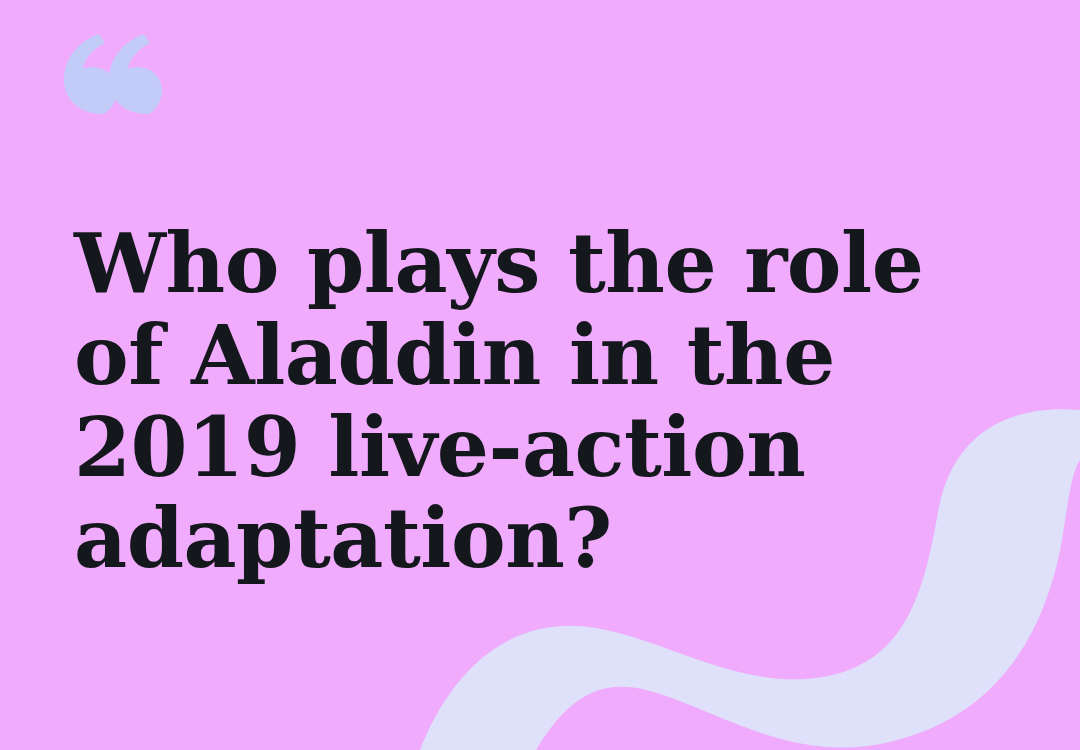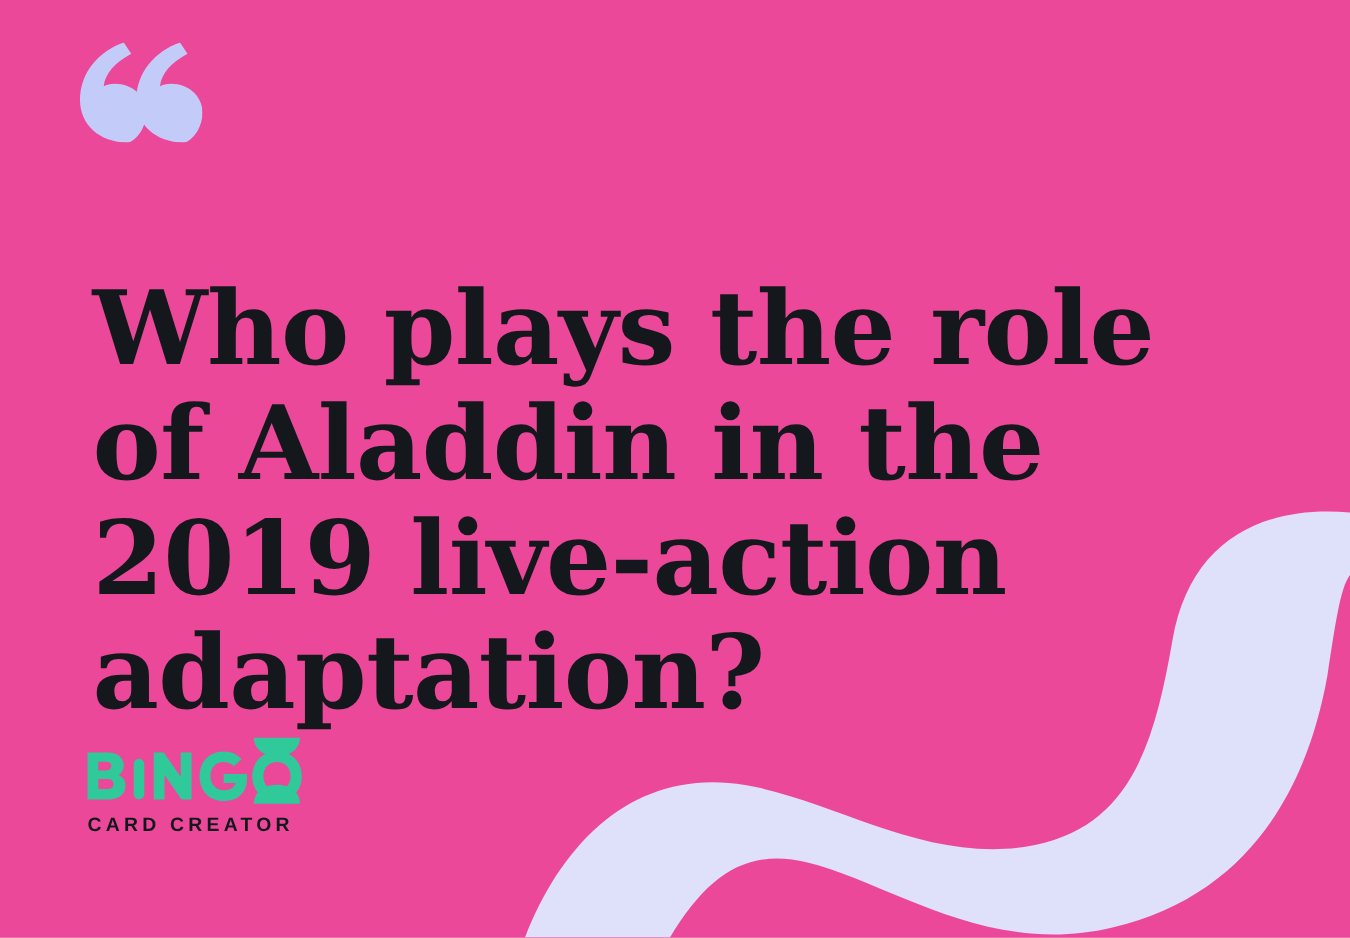--- a/index.html
+++ b/index.html
@@ -11,21 +11,21 @@
     height: 750px;
     background: #eef4fd;
     font-family: "Liberation Sans", sans-serif;
     overflow: hidden;
   }
 
   #card {
     position: relative;
     width: 1080px;
     height: 750px;
-    background: #ec4899;
+    background: #f0abfc;
     overflow: hidden;
   }
 
   
   #wave-decoration {
     position: absolute;
     left: 0;
     top: 0;
     width: 1080px;
     height: 750px;
@@ -100,42 +100,14 @@
              Z" fill="#dfe0fa"></path>
   </svg>
 
   <svg id="quote-mark" viewBox="0 0 100 80" aria-hidden="true">
     <path d="M40 80 C17 80 2 65 2 46 C2 24 17 7 37 0 L43 9 C30 16 22 25 21 35 C23 34 26 33 30 33 C44 33 55 43 55 56 C55 70 45 80 40 80 Z" fill="#c3cbf8"></path>
     <path d="M85 80 C62 80 47 65 47 46 C47 24 62 7 82 0 L88 9 C75 16 67 25 66 35 C68 34 71 33 75 33 C89 33 100 43 100 56 C100 70 90 80 85 80 Z" fill="#c3cbf8"></path>
   </svg>
 
   <h1 id="question-text">Who plays the role of Aladdin in the 2019 live-action adaptation?</h1>
 
-  <div id="logo">
-
-    <svg id="logo-wordmark" viewBox="0 0 176 54" height="54" aria-hidden="true">
-
-      <path d="M4 12 h16 c8 0 13 4.2 13 10.6 c0 3.4 -1.6 6 -4.3 7.4 c3.6 1.4 5.7 4.3 5.7 8.3 c0 6.8 -5.2 11.2 -13.6 11.2 H4 Z
-               M12.6 19.4 v6.9 h6.3 c2.6 0 4.1 -1.3 4.1 -3.5 c0 -2.1 -1.5 -3.4 -4.1 -3.4 Z
-               M12.6 33.1 v8 h7.4 c3 0 4.8 -1.5 4.8 -4 c0 -2.5 -1.8 -4 -4.8 -4 Z" fill="#2fc99a"></path>
-
-      <rect x="41" y="17" width="8.4" height="32.5" rx="4.2" fill="#2fc99a"></rect>
-
-      <path d="M57 12 h8 l13.6 19.6 V12 h8.6 v37.5 h-8 L65.6 29.9 v19.6 H57 Z" fill="#2fc99a"></path>
-
-      <path d="M113 11.2 c6 0 11 2.3 14.2 6.2 l-6.2 5.6 c-2 -2.3 -4.7 -3.5 -8 -3.5 c-6.3 0 -10.6 4.6 -10.6 11.3
-               c0 6.8 4.4 11.4 11 11.4 c4.6 0 8 -2.2 9.2 -5.8 h-9.7 v-7.1 h18.7 v4.3 c0 10.4 -7.6 17.2 -18.4 17.2
-               c-11.6 0 -19.6 -8.1 -19.6 -19.9 c0 -11.7 8 -19.7 19.4 -19.7 Z" fill="#2fc99a"></path>
-
-      <path d="M155.6 11.2 c11.6 0 19.8 8.1 19.8 19.8 c0 11.7 -8.2 19.8 -19.8 19.8 c-11.6 0 -19.8 -8.1 -19.8 -19.8
-               c0 -11.7 8.2 -19.8 19.8 -19.8 Z
-               M155.6 19.6 c-6.4 0 -10.9 4.7 -10.9 11.4 c0 6.8 4.5 11.4 10.9 11.4 c6.4 0 10.9 -4.6 10.9 -11.4
-               c0 -6.7 -4.5 -11.4 -10.9 -11.4 Z" fill="#2fc99a"></path>
-
-      <path d="M137 0 h37 c0 9.2 -8.3 15.2 -18.5 15.2 C145.3 15.2 137 9.2 137 0 Z" fill="#2fc99a"></path>
-
-      <path d="M137 54 h37 c0 -9.2 -8.3 -15.2 -18.5 -15.2 C145.3 38.8 137 44.8 137 54 Z" fill="#2fc99a" transform="translate(0,-1)"></path>
-    </svg>
-
-    <span id="logo-tagline">CARD CREATOR</span>
-  </div>
 
 </div>
 
 </body></html>

